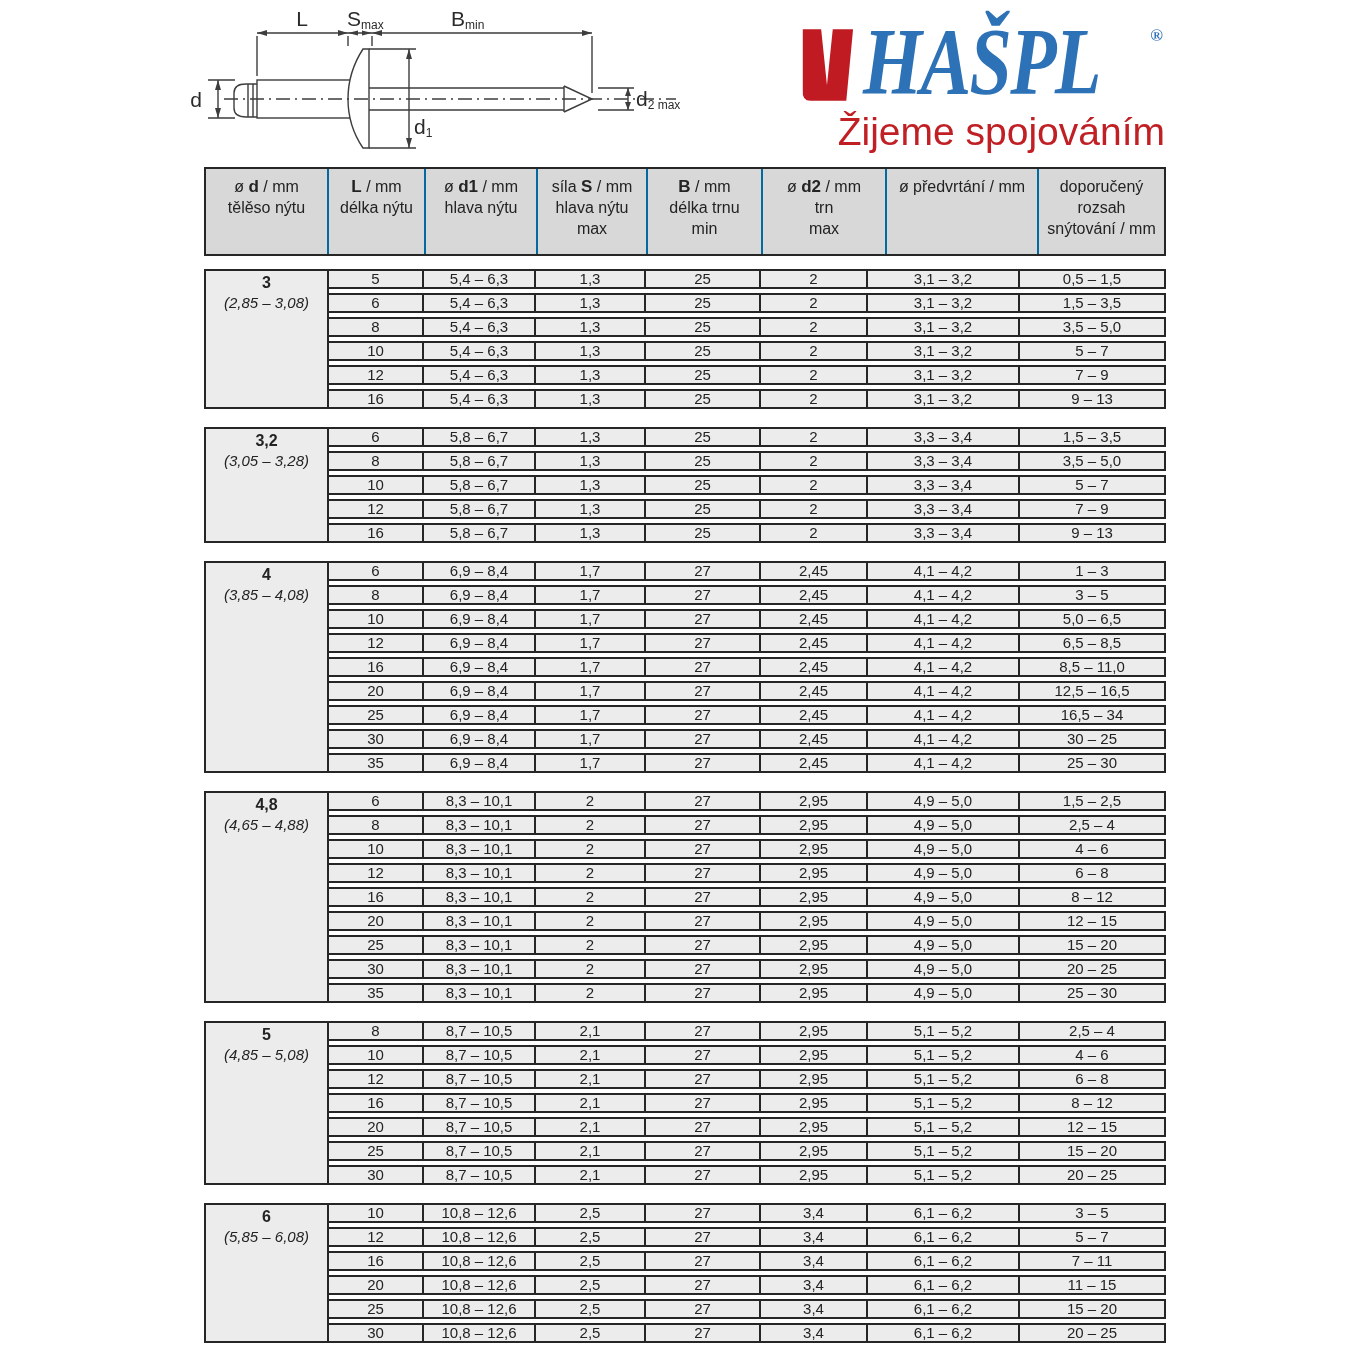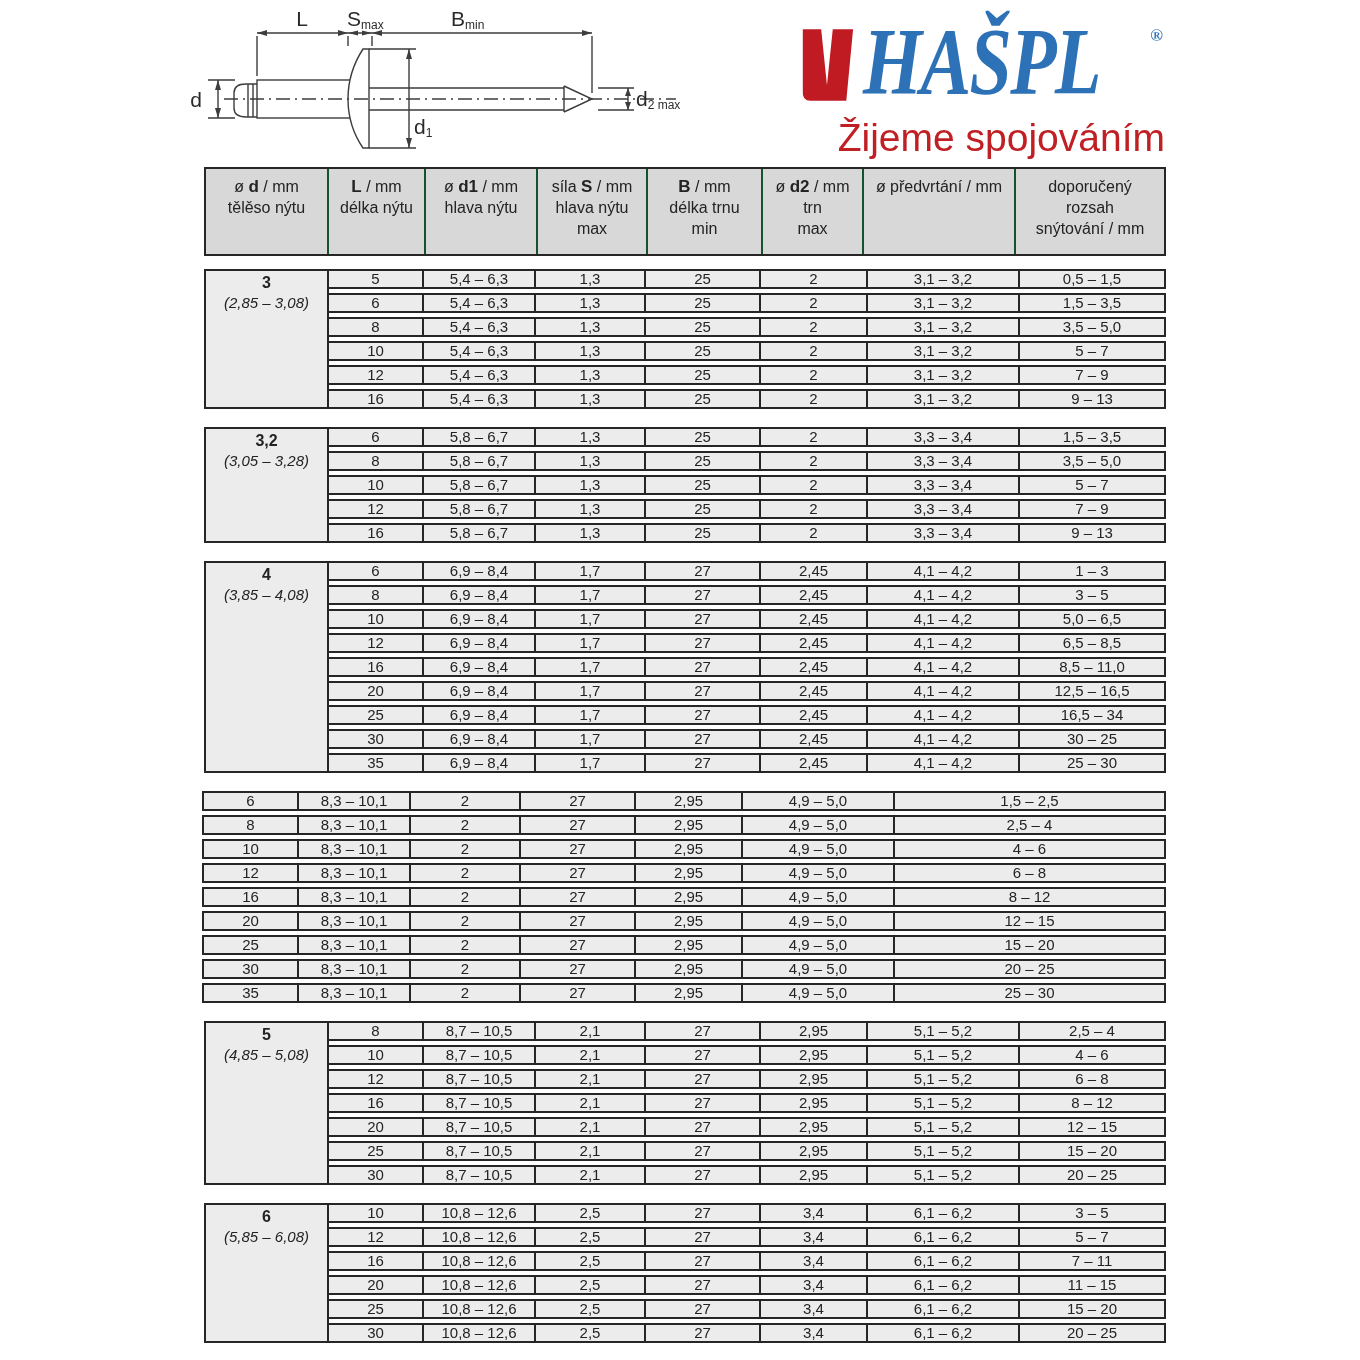--- a/index.html
+++ b/index.html
@@ -13,30 +13,30 @@
   .dtext{font-family:"Liberation Sans",sans-serif;font-size:21px;fill:#2b2b2b;}
   .dsub{font-size:12px;}
 
   
   .logo{position:absolute;left:797px;top:16px;width:372px;}
   .logo-top{display:flex;align-items:flex-end;position:relative;font-family:Liberation Serif, serif;}
   .logo-mark{width:58px;height:78px;margin:10px 8px 0 0;flex:none;}
   .brand{display:inline-block;font-size:95px;line-height:84px;font-weight:bold;font-style:italic;
          letter-spacing:-2px;transform:scaleX(.8);transform-origin:left top;white-space:nowrap;}
   .brand-reg{position:absolute;right:6px;top:10px;font-size:17px;font-weight:bold;}
-  .tagline{margin-top:12px;font-size:39px;line-height:44px;text-align:right;padding-right:4px;}
+  .tagline{margin-top:6px;font-size:39px;line-height:44px;text-align:right;padding-right:4px;}
 
   
   .rivet-table{position:absolute;left:204px;top:167px;width:962px;}
   .thead{display:flex;height:89px;border:2px solid #262626;background:#d8d8d8;box-sizing:border-box;}
-  .hcell{box-sizing:border-box;border-right:2px solid #14532d;padding-top:7px;text-align:center;
+  .hcell{box-sizing:border-box;border-right:2px solid #0369a1;padding-top:7px;text-align:center;
          font-size:16px;line-height:21px;}
   .hcell:last-child{border-right:none;flex:1;text-align:center;}
   .hcell b{font-size:17px;}
-  .h0{width:123px}.h1{width:97px}.h2{width:112px}.h3{width:110px}.h4{width:115px}.h5{width:101px}.h6{width:152px}
+  .h0{width:123px}.h1{width:97px}.h2{width:112px}.h3{width:110px}.h4{width:115px}.h5{width:124px}.h6{width:152px}
   .tbody{margin-top:13px;}
   .group{display:flex;margin-bottom:18px;}
   .glabel{width:125px;box-sizing:border-box;border:2px solid #262626;background:#ececec;text-align:center;flex:none;}
   .gsize{font-weight:bold;font-size:16px;line-height:21px;margin-top:1px;}
   .gtol{font-size:15px;line-height:20px;font-style:italic;}
   .grows{flex:1;display:flex;flex-direction:column;gap:4px;margin-left:-2px;}
   .trow{display:flex;height:20px;box-sizing:border-box;border:2px solid #262626;background:#ececec;}
   .cell{box-sizing:border-box;border-right:2px solid #262626;display:flex;align-items:center;justify-content:center;
         font-size:15px;line-height:16px;}
   .cell:last-child{border-right:none;flex:1;}
@@ -339,20 +339,24 @@
             <div class="cell c2">1,7</div>
             <div class="cell c3">27</div>
             <div class="cell c4">2,45</div>
             <div class="cell c5">4,1 – 4,2</div>
             <div class="cell c6">25 – 30</div>
           </div>
         </div>
   </section>
 
   <section class="group">
+    <div class="glabel">
+      <div class="gsize">4,8</div>
+      <div class="gtol">(4,65 – 4,88)</div>
+    </div>
     <div class="grows">
           <div class="trow">
             <div class="cell c0">6</div>
             <div class="cell c1">8,3 – 10,1</div>
             <div class="cell c2">2</div>
             <div class="cell c3">27</div>
             <div class="cell c4">2,95</div>
             <div class="cell c5">4,9 – 5,0</div>
             <div class="cell c6">1,5 – 2,5</div>
           </div>

